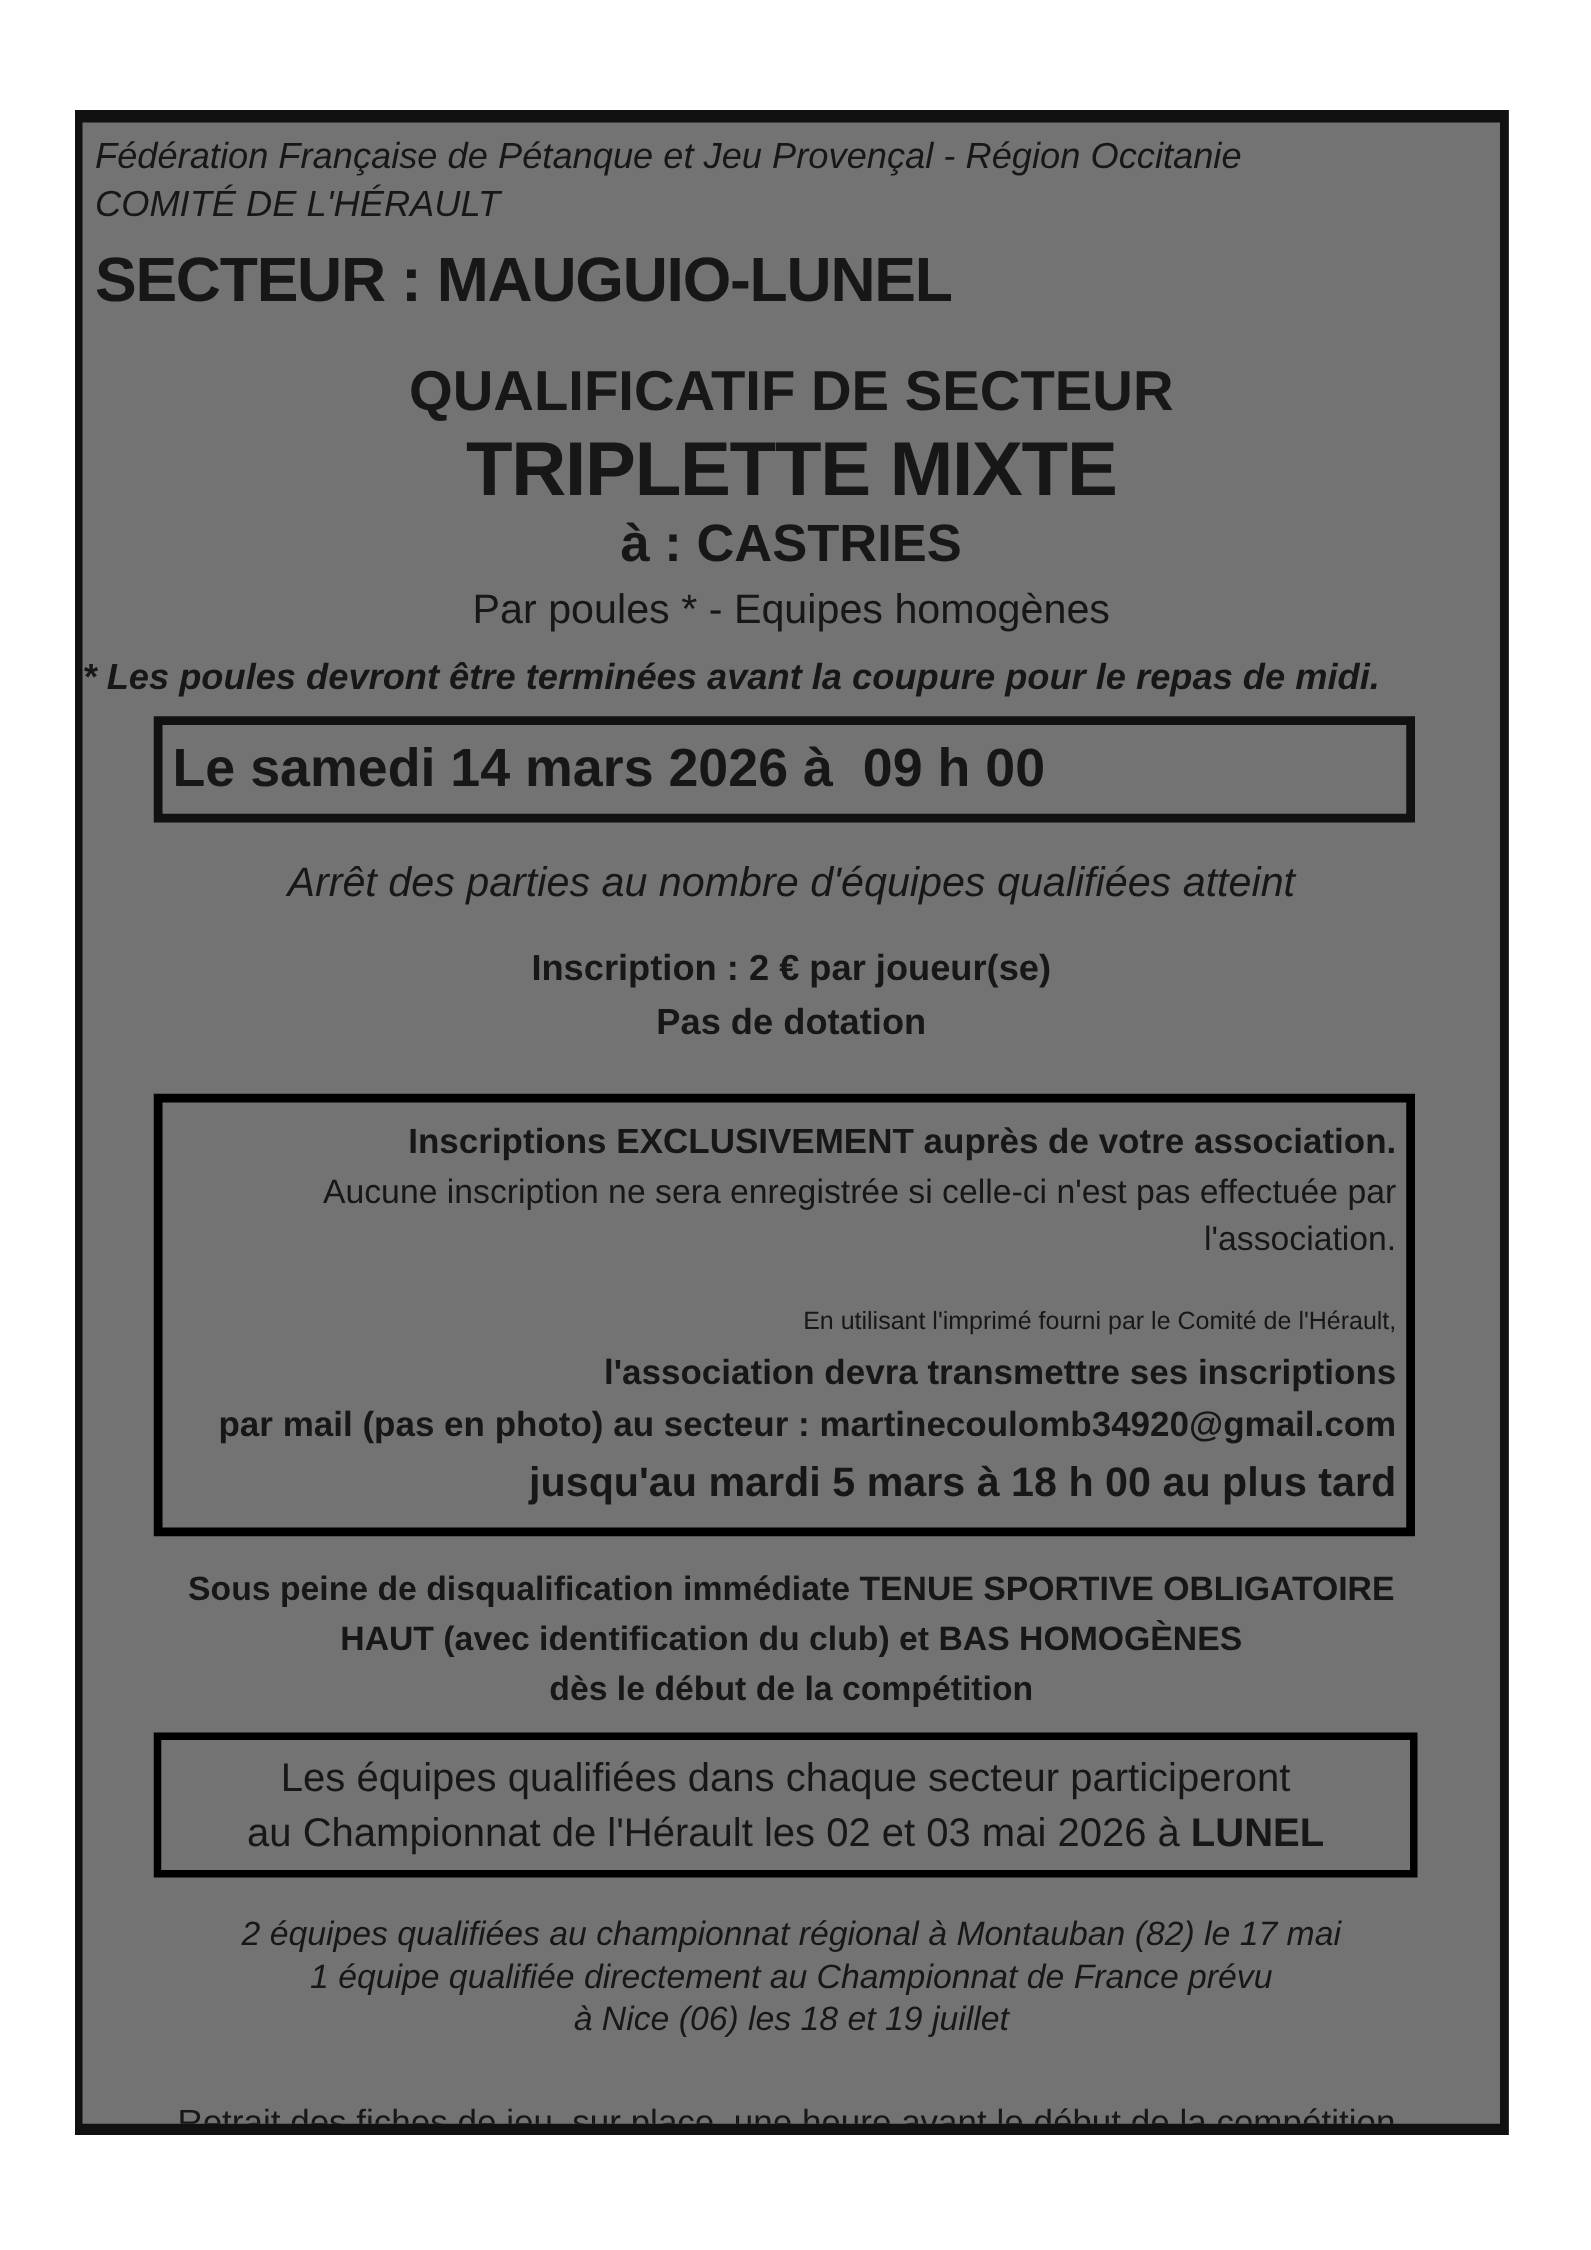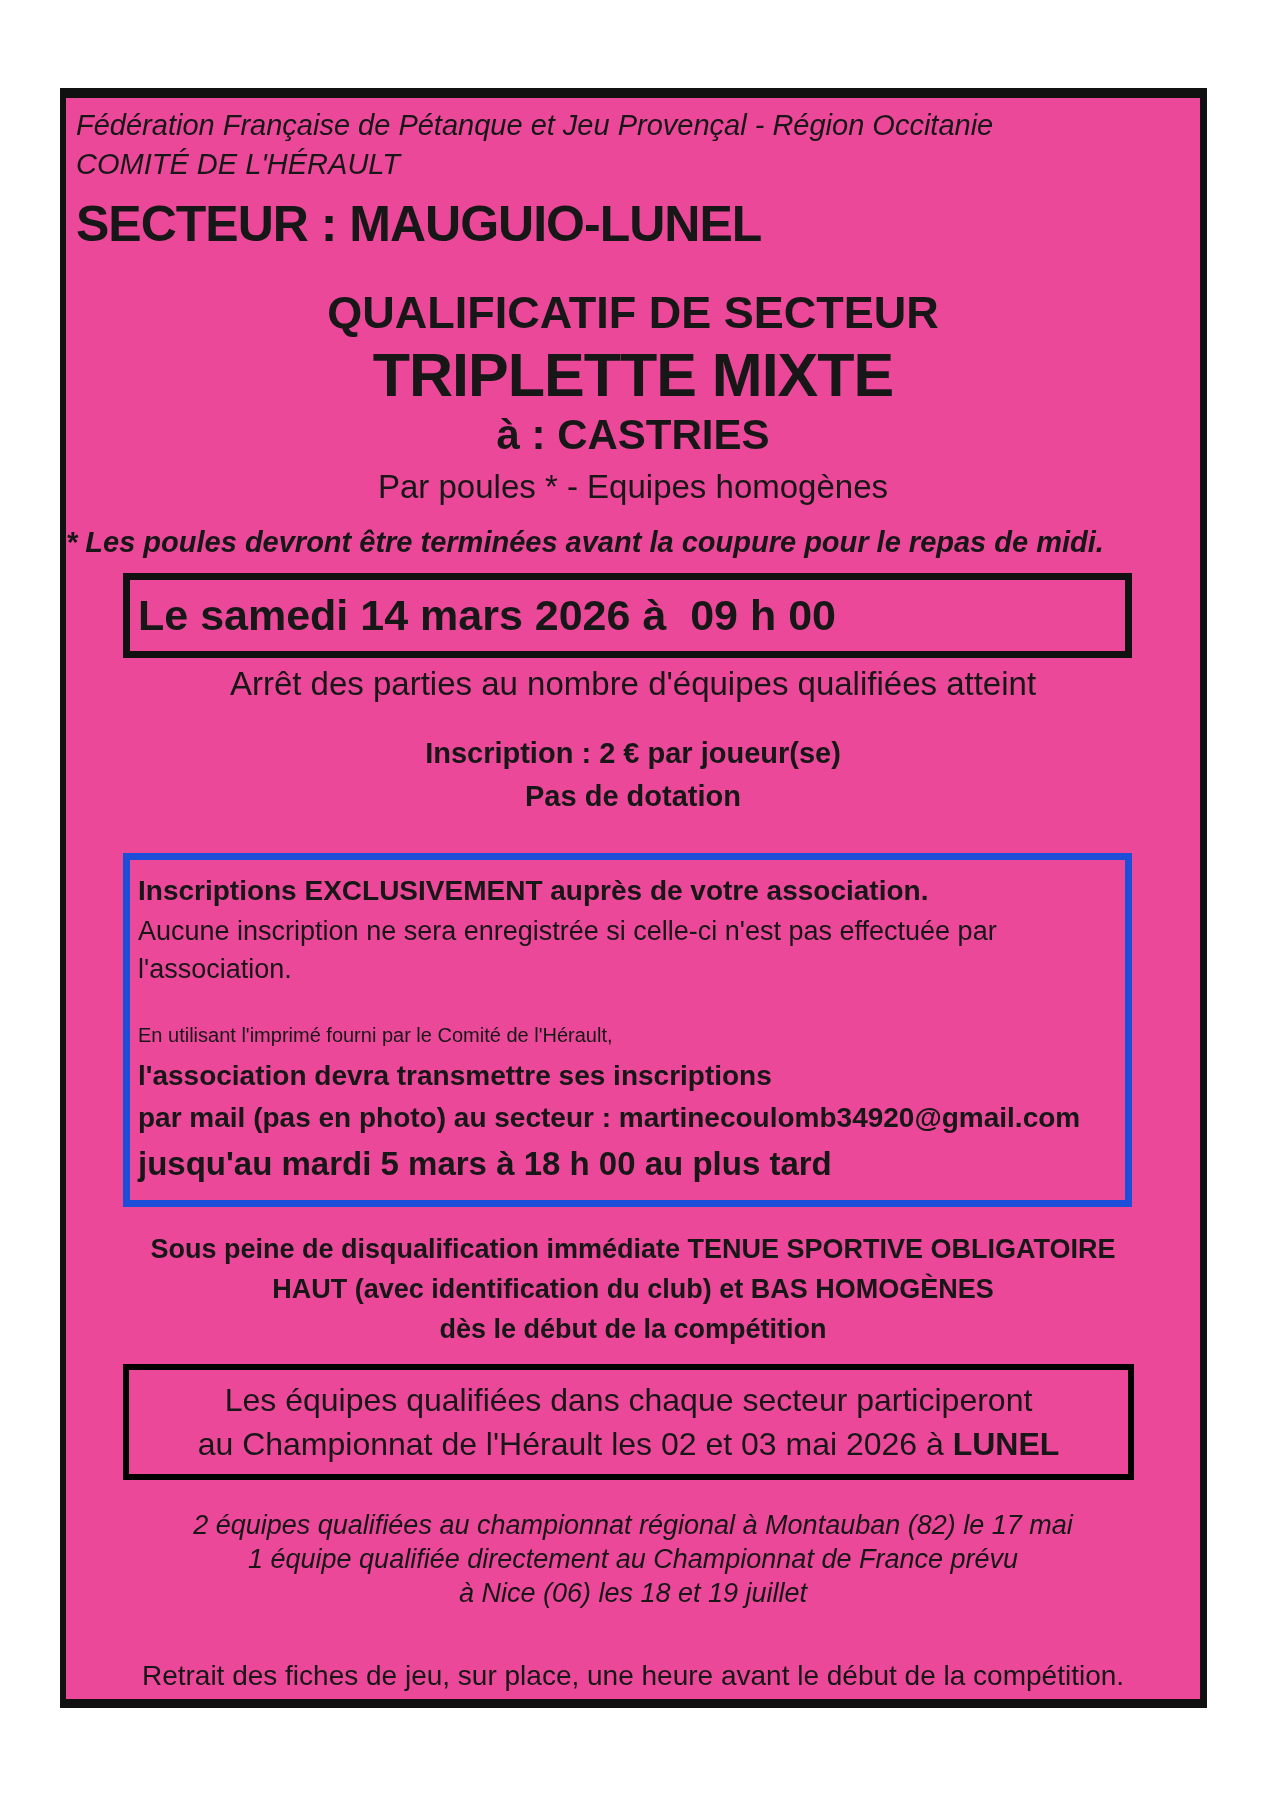--- a/index.html
+++ b/index.html
@@ -20,21 +20,21 @@
     position: absolute;
     left: 60px;
     top: 88px;
     width: 1147px;
     height: 1620px;
     border-top: 10px solid #111111;
     border-left: 6px solid #111111;
     border-right: 7px solid #111111;
     border-bottom: 9px solid #111111;
     box-sizing: border-box;
-    background: #ec4899;
+    background: #737373;
     overflow: hidden;
   }
   .hdr {
     padding: 8px 10px 0 10px;
   }
   .hdr-line1, .hdr-line2 {
     font-style: italic;
     font-size: 29px;
     line-height: 39px;
   }
@@ -80,38 +80,39 @@
     border: 7px solid #111111;
     padding: 11px 8px;
     text-align: left;
     font-weight: bold;
     font-size: 43px;
     white-space: pre-wrap;
   }
   .stop-line {
     font-size: 33px;
     line-height: 44px;
-    margin-top: 4px;
+    margin-top: 26px;
+    font-style: italic;
   }
   .fee-line {
     font-weight: bold;
     font-size: 29px;
     line-height: 43px;
     margin-top: 26px;
   }
   .noprize-line {
     font-weight: bold;
     font-size: 29px;
     line-height: 43px;
   }
   .reg-box {
     margin: 35px 68px 0 57px;
-    border: 7px solid #1d4ed8;
+    border: 7px solid #000000;
     padding: 10px 8px 12px 8px;
-    text-align: left;
+    text-align: right;
   }
   .reg-l1 { font-weight: bold; font-size: 28px; line-height: 42px; }
   .reg-l2 { font-size: 27px; line-height: 38px; }
   .reg-l3 { font-weight: normal; font-size: 20px; line-height: 42px; margin-top: 26px; }
   .reg-l4 { font-weight: bold; font-size: 28px; line-height: 40px; }
   .reg-l5 { font-weight: bold; font-size: 28px; line-height: 44px; }
   .reg-l6 { font-weight: bold; font-size: 33px; line-height: 48px; }
   .dress {
     margin-top: 22px;
     font-weight: bold;

